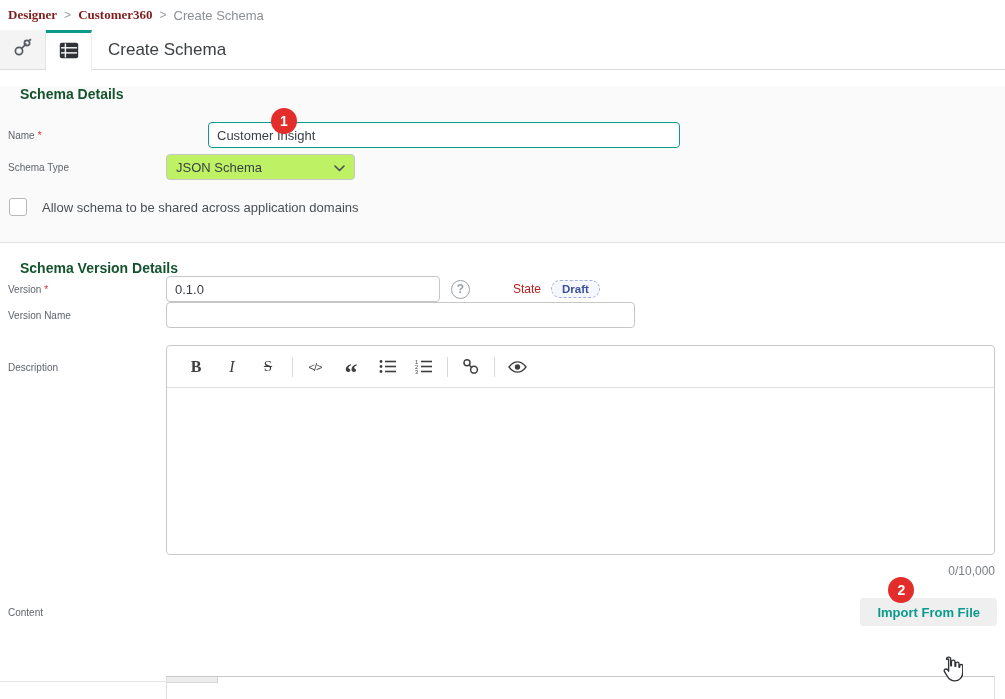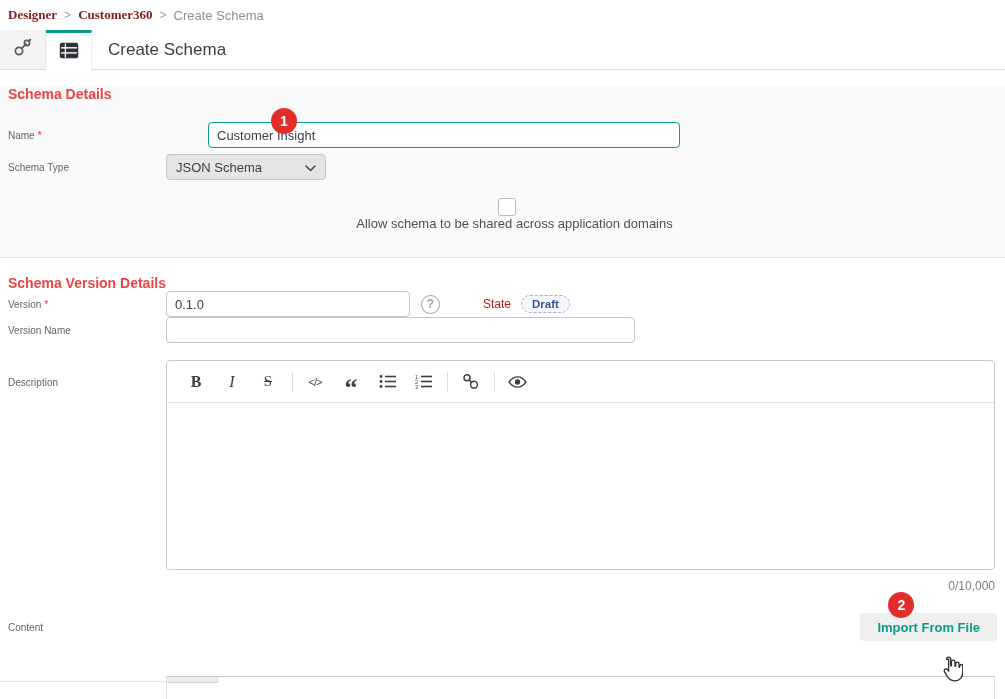--- a/index.html
+++ b/index.html
@@ -16,42 +16,42 @@
   .crumb-current { color:#8b8f94; }
   
   .tabstrip { display:flex; height:40px; border-bottom:1px solid #dcdcdc; background:#fff; }
   .tab { width:46px; display:flex; align-items:center; justify-content:center; cursor:pointer; }
   .tab-inactive { background:#f4f4f4; border-right:1px solid #e4e4e4; }
   .tab-active { background:#fff; border-top:3px solid #0a9b8c; border-right:1px solid #ececec; height:41px; }
   .page-title { align-self:center; margin-left:16px; font-size:17px; color:#3c4043; }
   
   .section1 { background:#fafafa; border-bottom:1px solid #e2e2e2; padding-bottom:26px; }
   .section2 { background:#fff; }
-  .section-heading { font-size:14px; font-weight:bold; color:#ef4444; margin:16px 0 0 8px; }
+  .section-heading { font-size:14px; font-weight:bold; color:#14532d; margin:16px 0 0 20px; }
   .form-row { display:flex; align-items:center; margin-left:8px; }
   .field-label { width:158px; font-size:10px; color:#5f646b; flex:0 0 158px; }
   .req { color:#e0282e; margin-left:3px; }
   .text-input {
     height:26px; border:1px solid #c6c6c6; border-radius:4px; background:#fff;
     font-family:"Liberation Sans",sans-serif; font-size:13px; color:#3a3f44; padding:0 8px; outline:none;
   }
   .input-highlight { border:1.5px solid #0a9b8c; }
   .input-wrap { position:relative; display:inline-block; }
   .step-badge {
     position:absolute; width:26px; height:26px; border-radius:50%; background:#e32d2b;
     color:#fff; font-size:14px; font-weight:bold; display:flex; align-items:center; justify-content:center;
     z-index:5;
   }
   .badge-1 { left:105px; top:-14px; }
   .badge-2 { left:28px; top:-21px; }
   .select-box {
-    width:160px; height:26px; border:1px solid #c6c6c6; border-radius:4px; background:#e5e5e5;
+    width:189px; height:26px; border:1px solid #c6c6c6; border-radius:4px; background:#bef264;
     display:flex; align-items:center; justify-content:space-between; padding:0 9px; font-size:13px; cursor:pointer;
   }
-  .checkbox-row { display:flex; align-items:center; margin:18px 0 0 9px;flex-direction:column; }
+  .checkbox-row { display:flex; align-items:center; margin:18px 0 0 9px; }
   .checkbox { width:18px; height:18px; border:1px solid #b9b9b9; border-radius:3px; background:#fff; cursor:pointer; flex:0 0 18px; }
   .checkbox-label { margin-left:15px; font-size:13px; color:#4a4f55; }
   
   .help-icon {
     width:19px; height:19px; border:1.5px solid #9aa0a6; border-radius:50%; margin-left:11px;
     display:flex; align-items:center; justify-content:center; font-size:12px; font-weight:bold; color:#9aa0a6; cursor:pointer;
   }
   .state-label { margin-left:43px; font-size:12px; color:#b91c1c; }
   .draft-pill {
     margin-left:10px; padding:2px 10px; border:1px dashed #9fb0dc; border-radius:10px;
@@ -151,21 +151,21 @@
     </div>
   </div>
 
   <div class="section2">
     <div class="section-heading" style="margin-top:17px;">Schema Version Details</div>
 
     <div class="form-row" style="">
       <div class="field-label">
         <span>Version</span><span class="req">*</span>
       </div>
-      <input class="text-input" style="width: 244px;" type="text" value="0.1.0">
+      <input class="text-input" style="width: 274px;" type="text" value="0.1.0">
       <div class="help-icon">?</div>
       <span class="state-label">State</span>
       <span class="draft-pill">Draft</span>
     </div>
 
     <div class="form-row" style="">
       <div class="field-label">Version Name</div>
       <input class="text-input" style="width: 469px;" type="text" value="">
     </div>
 

